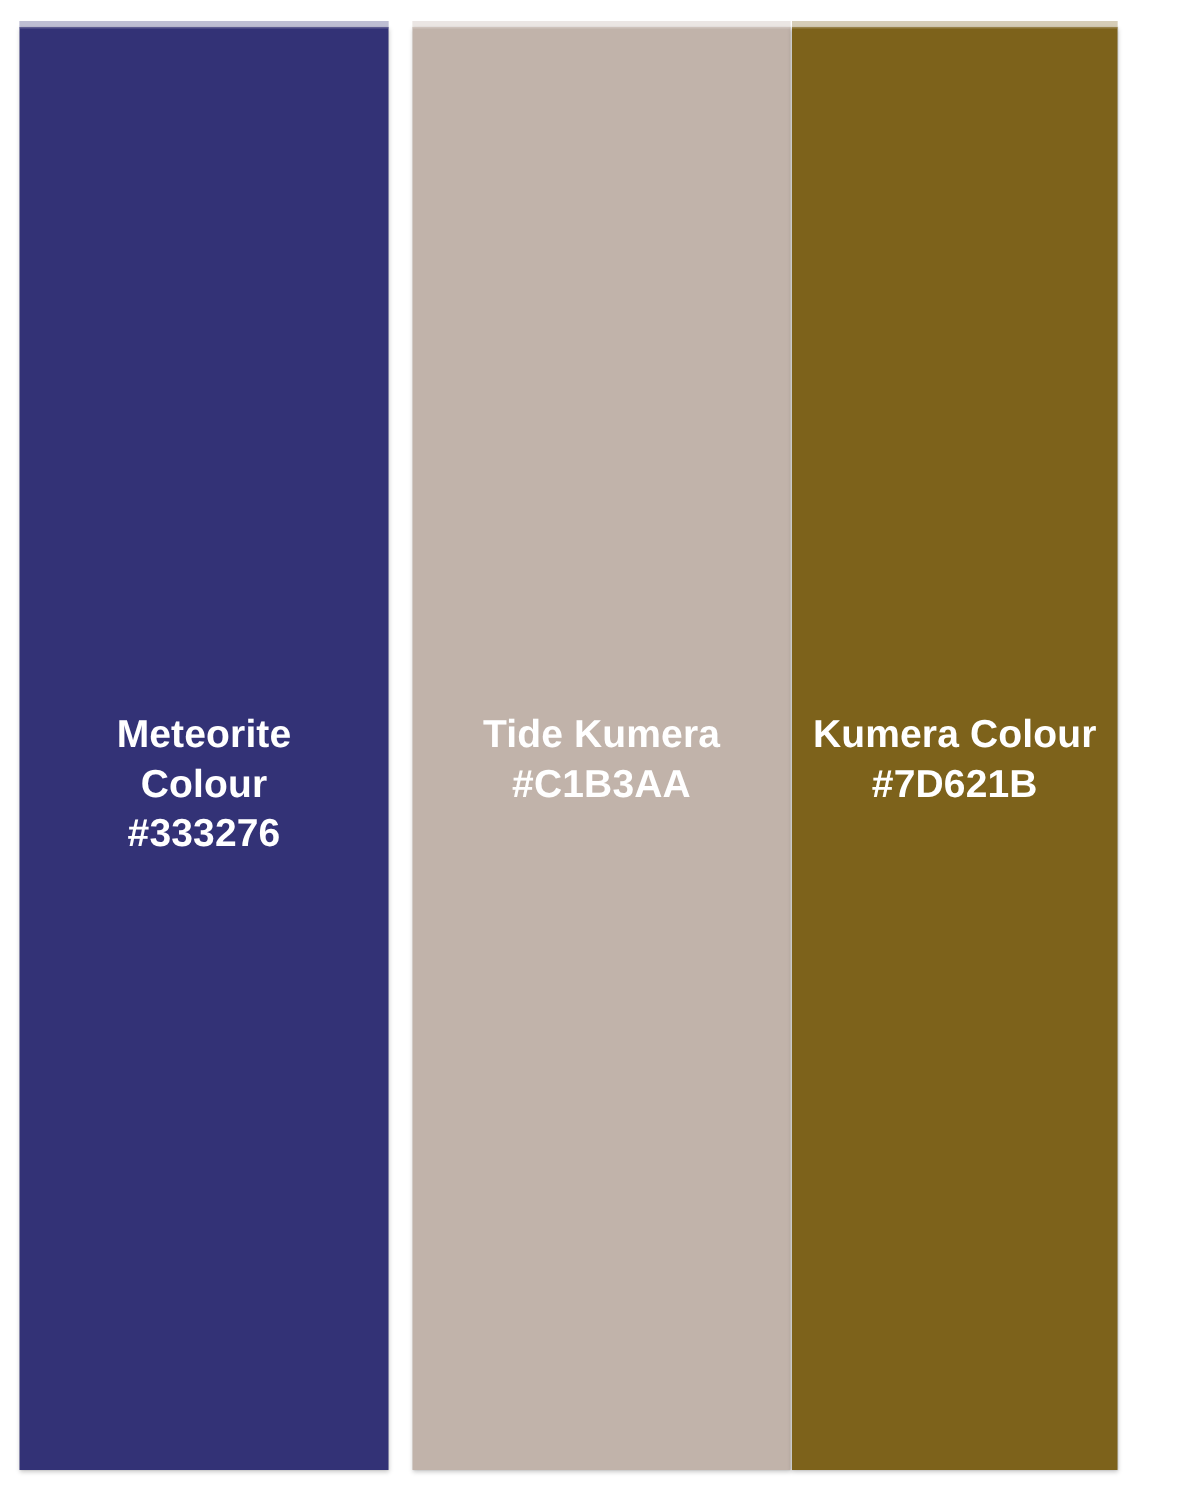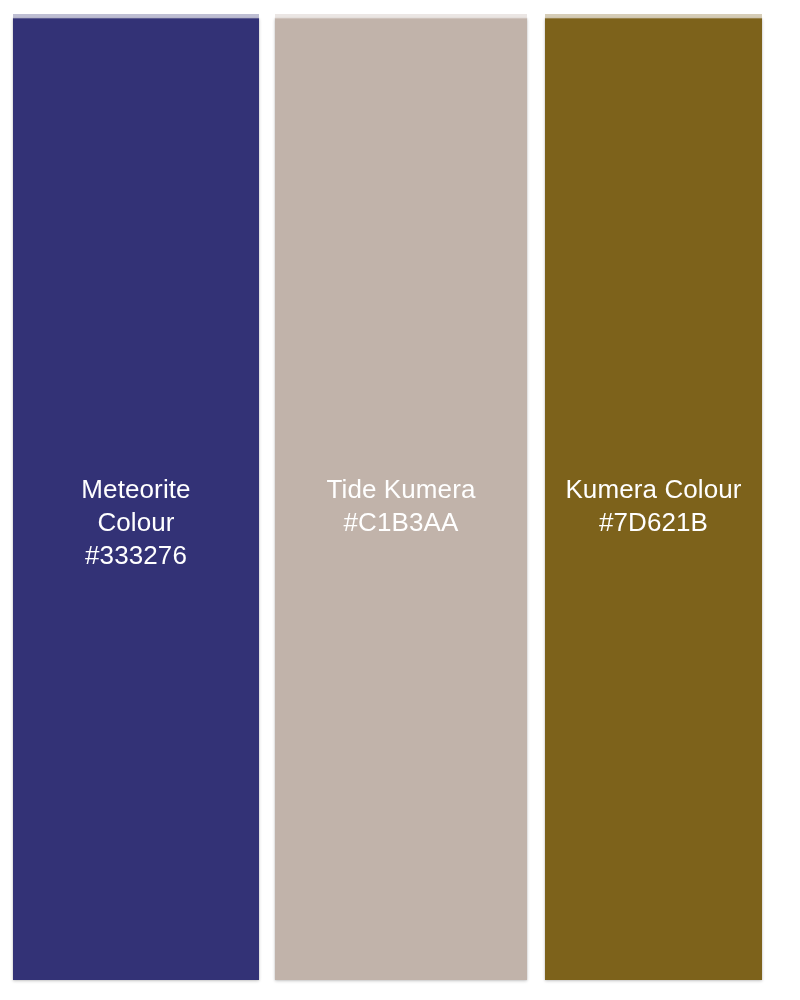--- a/index.html
+++ b/index.html
@@ -41,32 +41,32 @@
   }
   .swatch .top-strip::after {
     content: "";
     position: absolute;
     inset: 0;
     background: rgba(255,255,255,0.40);
   }
 
   .swatch-1 { left: 13px;  width: 246px; background: #333276; }
   .swatch-2 { left: 275px; width: 252px; background: #C1B3AA; }
-  .swatch-3 { left: 545px; width: 217px; background: #7D621B; }
+  .swatch-3 { left: 528px; width: 217px; background: #7D621B; }
 
   .label {
     position: absolute;
     left: 0;
     right: 0;
     top: 455px;
     text-align: center;
     color: #ffffff;
     font-size: 26px;
     line-height: 33px;
-    font-weight: 400;
+    font-weight: 700;
     letter-spacing: 0.1px;
     white-space: pre-line;
     padding: 0 6px;
     box-sizing: border-box;
   }
 </style>
 </head>
 <body style="background: rgb(255, 255, 255);">
 
 <div class="palette">

